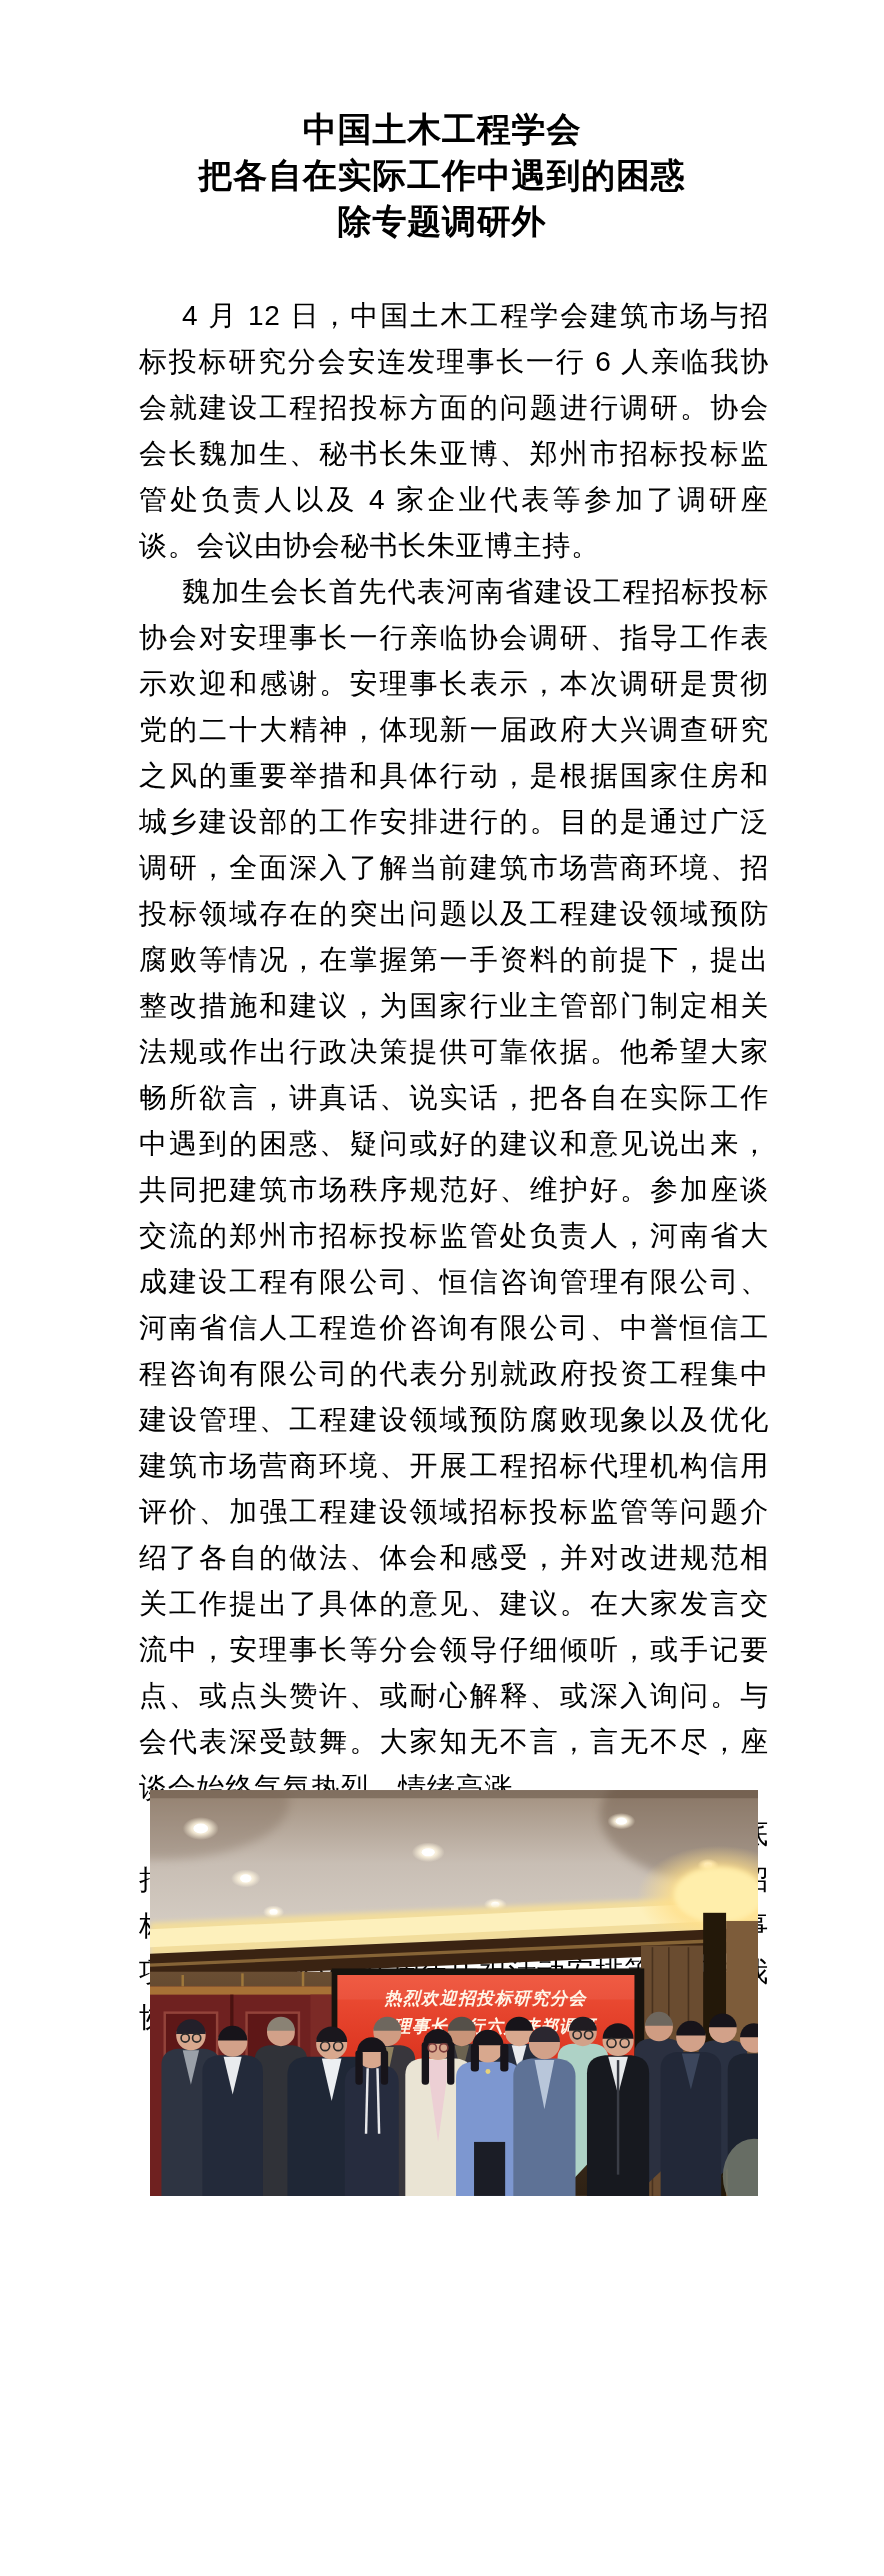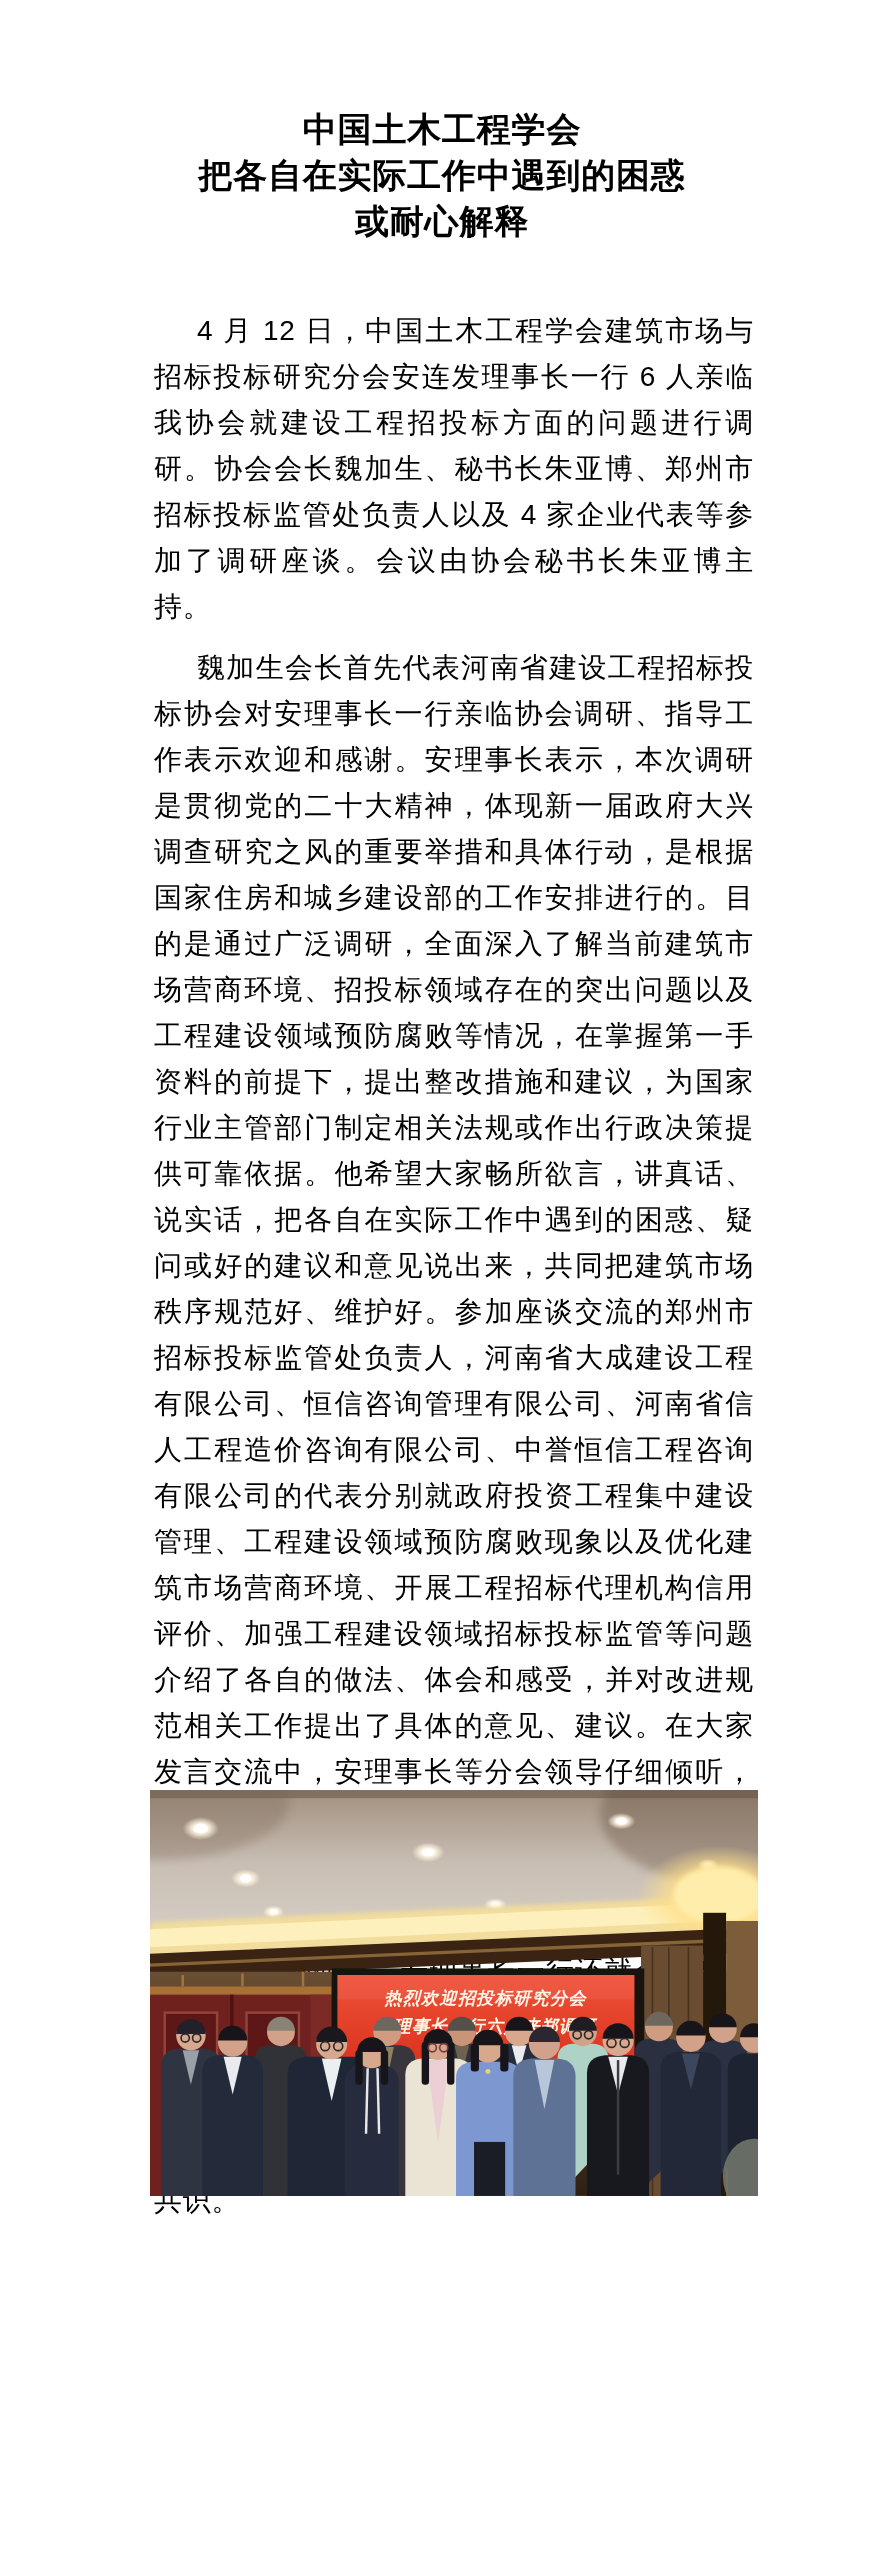--- a/index.html
+++ b/index.html
@@ -1,35 +1,35 @@
 <!DOCTYPE html>
 <html style="font-size:13px"><head>
 <meta charset="utf-8">
 <style>
   html,body{margin:0;padding:0;}
   body{background:#ffffff;font-family:"Liberation Sans","DejaVu Sans",sans-serif;}
   .page{position:relative;width:768px;height:2576px;background:#ffffff;overflow:hidden;}
   .title{position:absolute;left:0;top:106px;width:884px;text-align:center;
          font-size:34px;line-height:46px;font-weight:bold;color:#000;letter-spacing:0.8px;}
   .body-col{position:absolute;left:139px;top:293px;width:630px;color:#000;}
-  .body-col p{margin:15px;font-size:28px;line-height:46px;letter-spacing:0.8px;
+  .body-col p{margin:0;font-size:28px;line-height:46px;letter-spacing:0.8px;
               text-align:justify;text-justify:inter-ideograph;text-indent:43px;
               font-weight:400;word-break:break-all;}
   .photo{position:absolute;left:138px;top:1778px;width:608px;height:406px;overflow:hidden;}
   .photo svg{display:block;}
 </style>
 </head>
 <body>
 
 <div class="page">
 
   <h1 class="title" style="margin:0;">
     <div>中国土木工程学会</div>
     <div>把各自在实际工作中遇到的困惑</div>
-    <div>或耐心解释</div>
+    <div>除专题调研外</div>
   </h1>
 
   <div class="body-col">
     <p>4 月 12 日，中国土木工程学会建筑市场与招标投标研究分会安连发理事长一行 6 人亲临我协会就建设工程招投标方面的问题进行调研。协会会长魏加生、秘书长朱亚博、郑州市招标投标监管处负责人以及 4 家企业代表等参加了调研座谈。会议由协会秘书长朱亚博主持。</p>
     <p>魏加生会长首先代表河南省建设工程招标投标协会对安理事长一行亲临协会调研、指导工作表示欢迎和感谢。安理事长表示，本次调研是贯彻党的二十大精神，体现新一届政府大兴调查研究之风的重要举措和具体行动，是根据国家住房和城乡建设部的工作安排进行的。目的是通过广泛调研，全面深入了解当前建筑市场营商环境、招投标领域存在的突出问题以及工程建设领域预防腐败等情况，在掌握第一手资料的前提下，提出整改措施和建议，为国家行业主管部门制定相关法规或作出行政决策提供可靠依据。他希望大家畅所欲言，讲真话、说实话，把各自在实际工作中遇到的困惑、疑问或好的建议和意见说出来，共同把建筑市场秩序规范好、维护好。参加座谈交流的郑州市招标投标监管处负责人，河南省大成建设工程有限公司、恒信咨询管理有限公司、河南省信人工程造价咨询有限公司、中誉恒信工程咨询有限公司的代表分别就政府投资工程集中建设管理、工程建设领域预防腐败现象以及优化建筑市场营商环境、开展工程招标代理机构信用评价、加强工程建设领域招标投标监管等问题介绍了各自的做法、体会和感受，并对改进规范相关工作提出了具体的意见、建议。在大家发言交流中，安理事长等分会领导仔细倾听，或手记要点、或点头赞许、或耐心解释、或深入询问。与会代表深受鼓舞。大家知无不言，言无不尽，座谈会始终气氛热烈，情绪高涨。</p>
     <p>除专题调研外，安理事长一行还就今年 5 月底拟在郑州市召开中国土木工程学会建筑市场与招标投标研究分会七届八次常务理事会相关筹备事项以及分会成立 30 周年庆祝活动安排等事宜与我协会和相关部门进行了协商，达成了共识。</p>
   </div>
 
   <figure class="photo" style="margin:12px;font-style:italic;">
     <svg width="608" height="406" viewBox="0 0 743 496" xmlns="http://www.w3.org/2000/svg">

